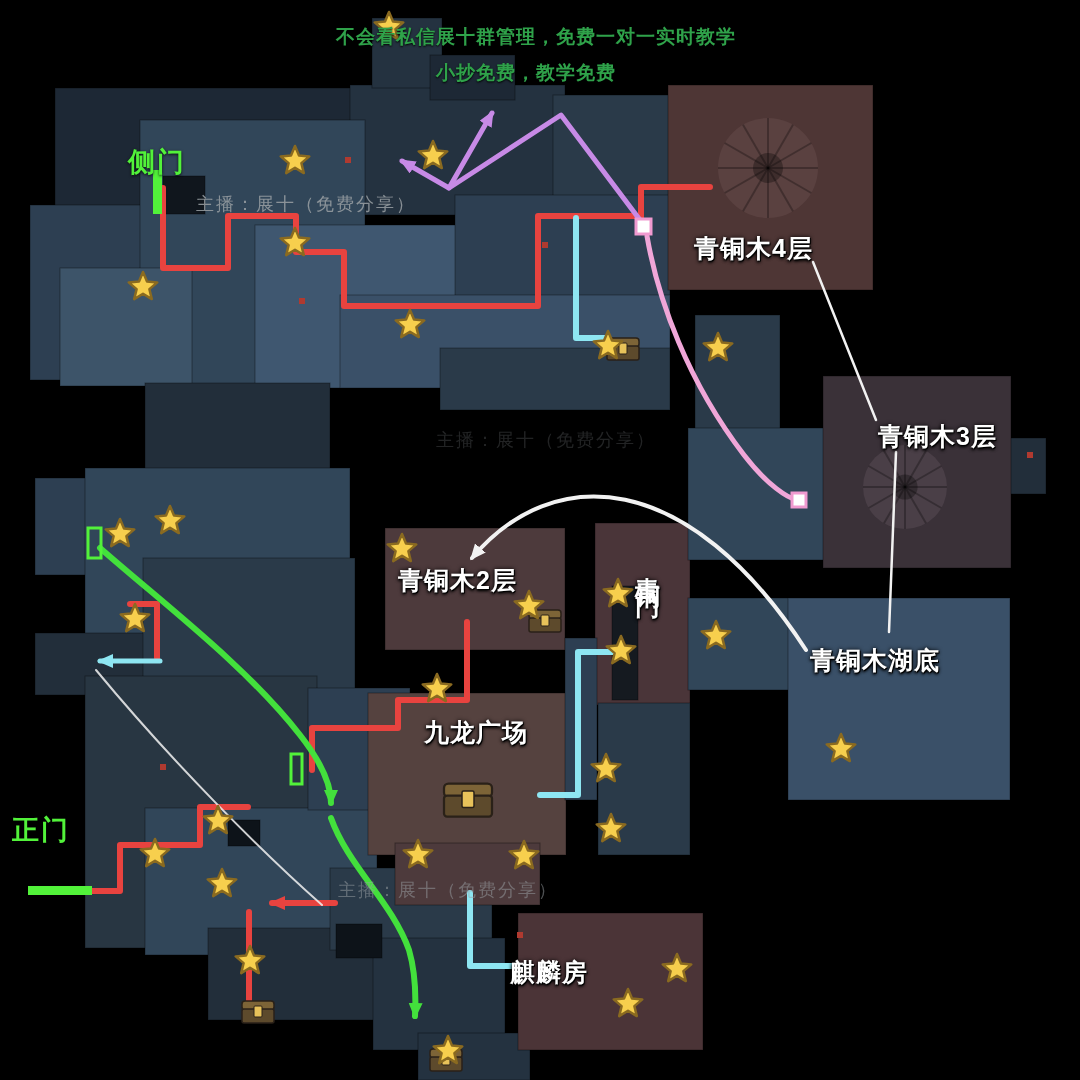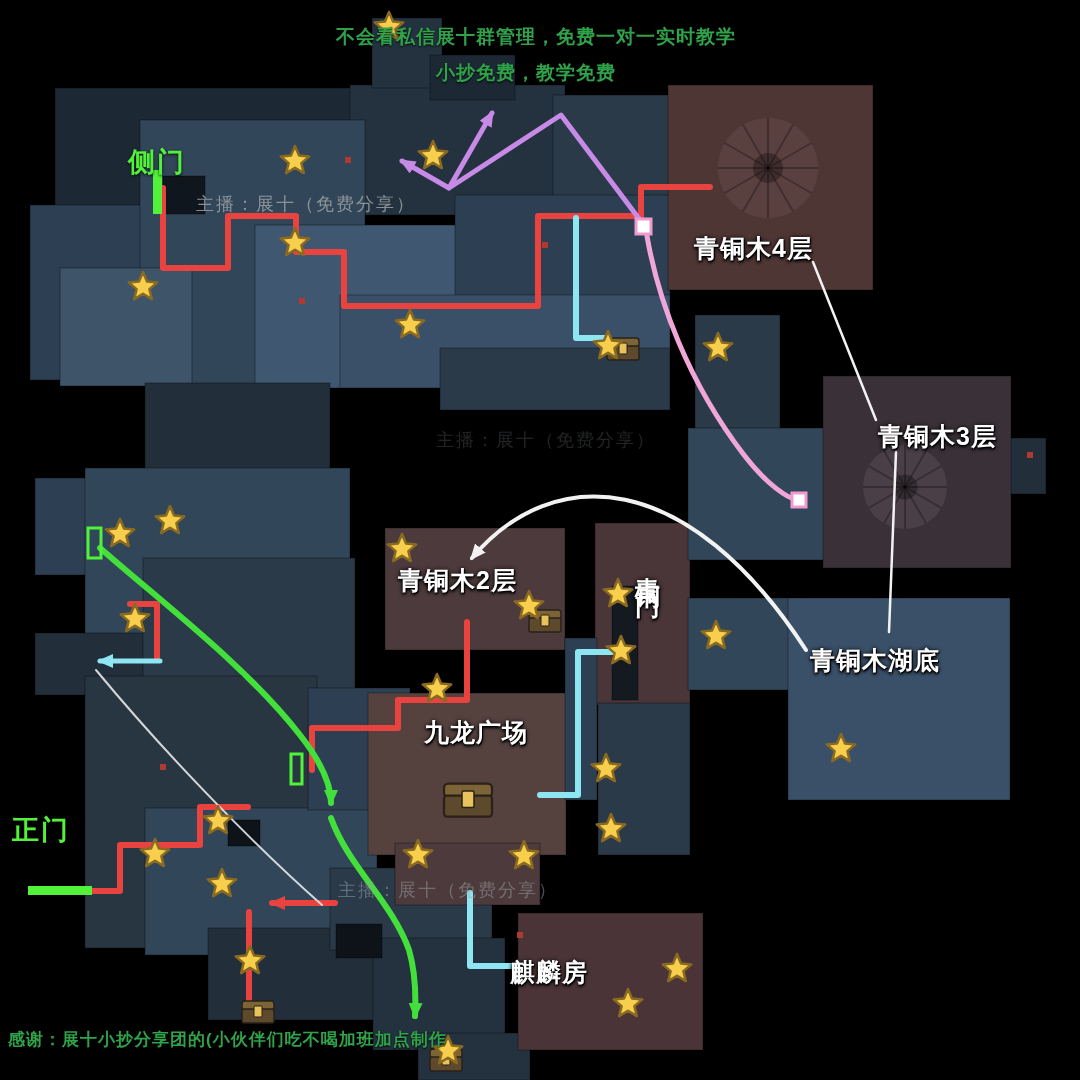--- a/index.html
+++ b/index.html
@@ -233,14 +233,13 @@
   <div class="lbl-green gate">正门</div>
 
   <div class="lbl b4">青铜木4层</div>
   <div class="lbl b3">青铜木3层</div>
   <div class="lbl b2">青铜木2层</div>
   <div class="lbl bgate">青铜门</div>
   <div class="lbl lake">青铜木湖底</div>
   <div class="lbl plaza">九龙广场</div>
   <div class="lbl kirin">麒麟房</div>
 
-  <div class="credit">感谢：展十小抄分享团的(小伙伴们吃不喝加班加点制作</div>
 </div>
 
 </body></html>

